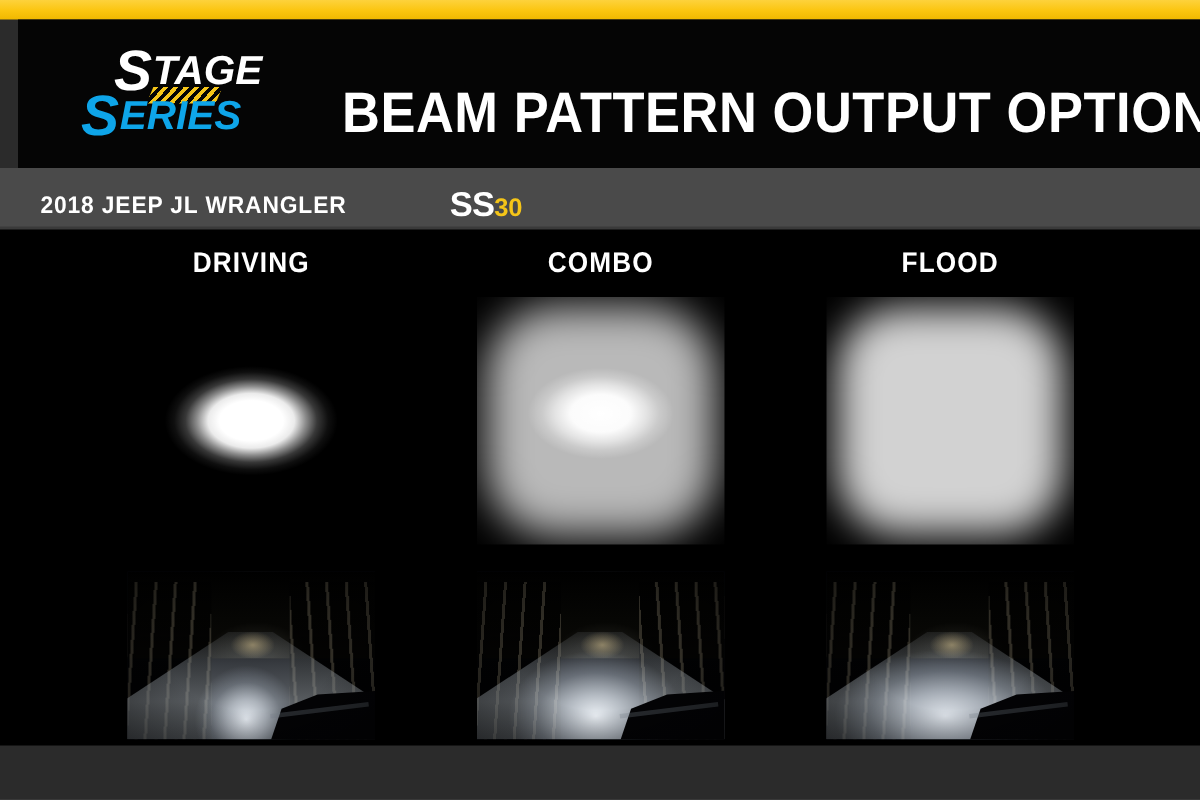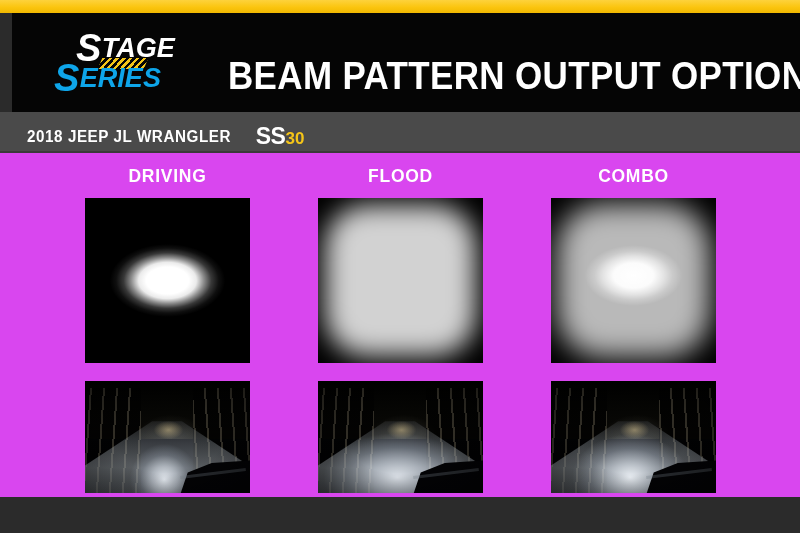--- a/index.html
+++ b/index.html
@@ -112,20 +112,21 @@
     background: #4a4a4a;
     border-bottom: 2px solid #3a3a3a;
   }
   .subbar-inner {
     position: absolute;
     left: 27px;
     top: 11px;
     display: flex;
     align-items: baseline;
     white-space: nowrap;
+    gap: 44px;
   }
   .subbar-vehicle {
     color: #ffffff;
     font-size: 16px;
     font-weight: bold;
     letter-spacing: 0.6px;
     transform: scaleX(0.95);
     transform-origin: left center;
   }
   .subbar-model {
@@ -144,21 +145,21 @@
     font-weight: bold;
     letter-spacing: 0px;
   }
 
   
   .content {
     position: absolute;
     top: 153px; left: 0;
     width: 800px;
     height: 344px;
-    background: #d946ef;
+    background: #000000;
   }
 
   .columns {
     position: absolute;
     top: 0; left: 0;
     width: 800px;
     display: flex;
     justify-content: center;
     gap: 68px;
   }
@@ -417,56 +418,56 @@
             <div class="far-glow"></div>
             <div class="wash"></div>
             <div class="hood"></div>
             <div class="hood-edge"></div>
             <div class="vignette"></div>
           </div>
         </div>
       </div>
 
       <div class="column">
+        <div class="col-title">COMBO</div>
+        <div class="beam beam-combo">
+          <div class="beam-inner"></div>
+          <div class="beam-hot"></div>
+        </div>
+        <div class="photo photo-combo">
+          <div class="photo-scene">
+            <div class="sky"></div>
+            <div class="forest left"></div>
+            <div class="forest right"></div>
+            <div class="road"></div>
+            <div class="far-glow"></div>
+            <div class="wash"></div>
+            <div class="hood"></div>
+            <div class="hood-edge"></div>
+            <div class="vignette"></div>
+          </div>
+        </div>
+      </div>
+
+      <div class="column">
         <div class="col-title">FLOOD</div>
         <div class="beam beam-flood">
           <div class="beam-inner"></div>
         </div>
         <div class="photo photo-flood">
           <div class="photo-scene">
             <div class="sky"></div>
             <div class="forest left"></div>
             <div class="forest right"></div>
             <div class="road"></div>
             <div class="far-glow"></div>
             <div class="wash"></div>
             <div class="hood"></div>
             <div class="hood-edge"></div>
             <div class="vignette"></div>
           </div>
         </div>
       </div>
 
-      <div class="column">
-        <div class="col-title">COMBO</div>
-        <div class="beam beam-combo">
-          <div class="beam-inner"></div>
-          <div class="beam-hot"></div>
-        </div>
-        <div class="photo photo-combo">
-          <div class="photo-scene">
-            <div class="sky"></div>
-            <div class="forest left"></div>
-            <div class="forest right"></div>
-            <div class="road"></div>
-            <div class="far-glow"></div>
-            <div class="wash"></div>
-            <div class="hood"></div>
-            <div class="hood-edge"></div>
-            <div class="vignette"></div>
-          </div>
-        </div>
-      </div>
-
     </div>
   </div>
 
 </div>
 
 </body></html>

